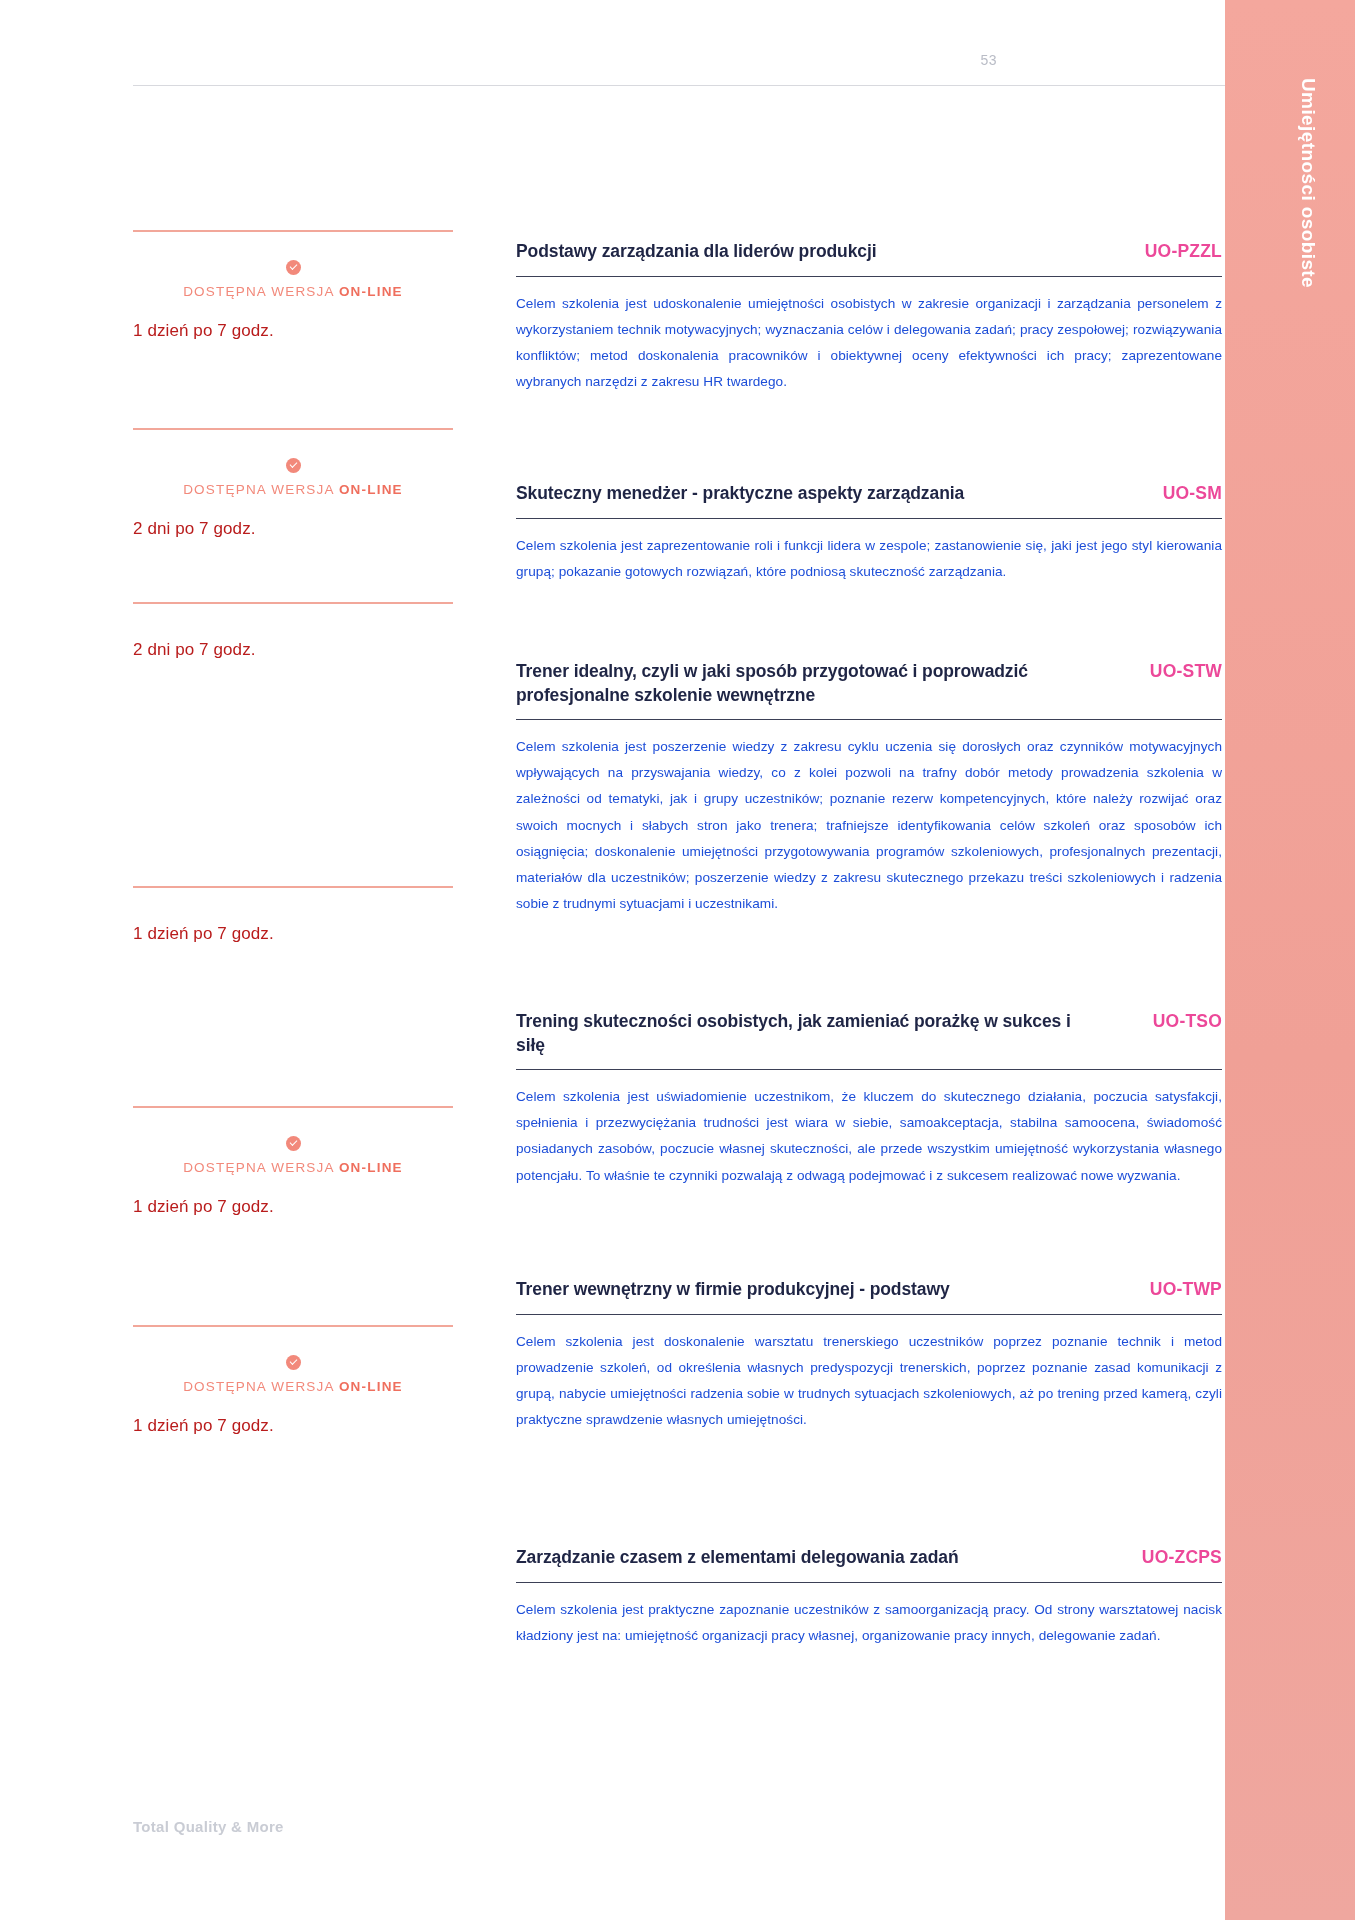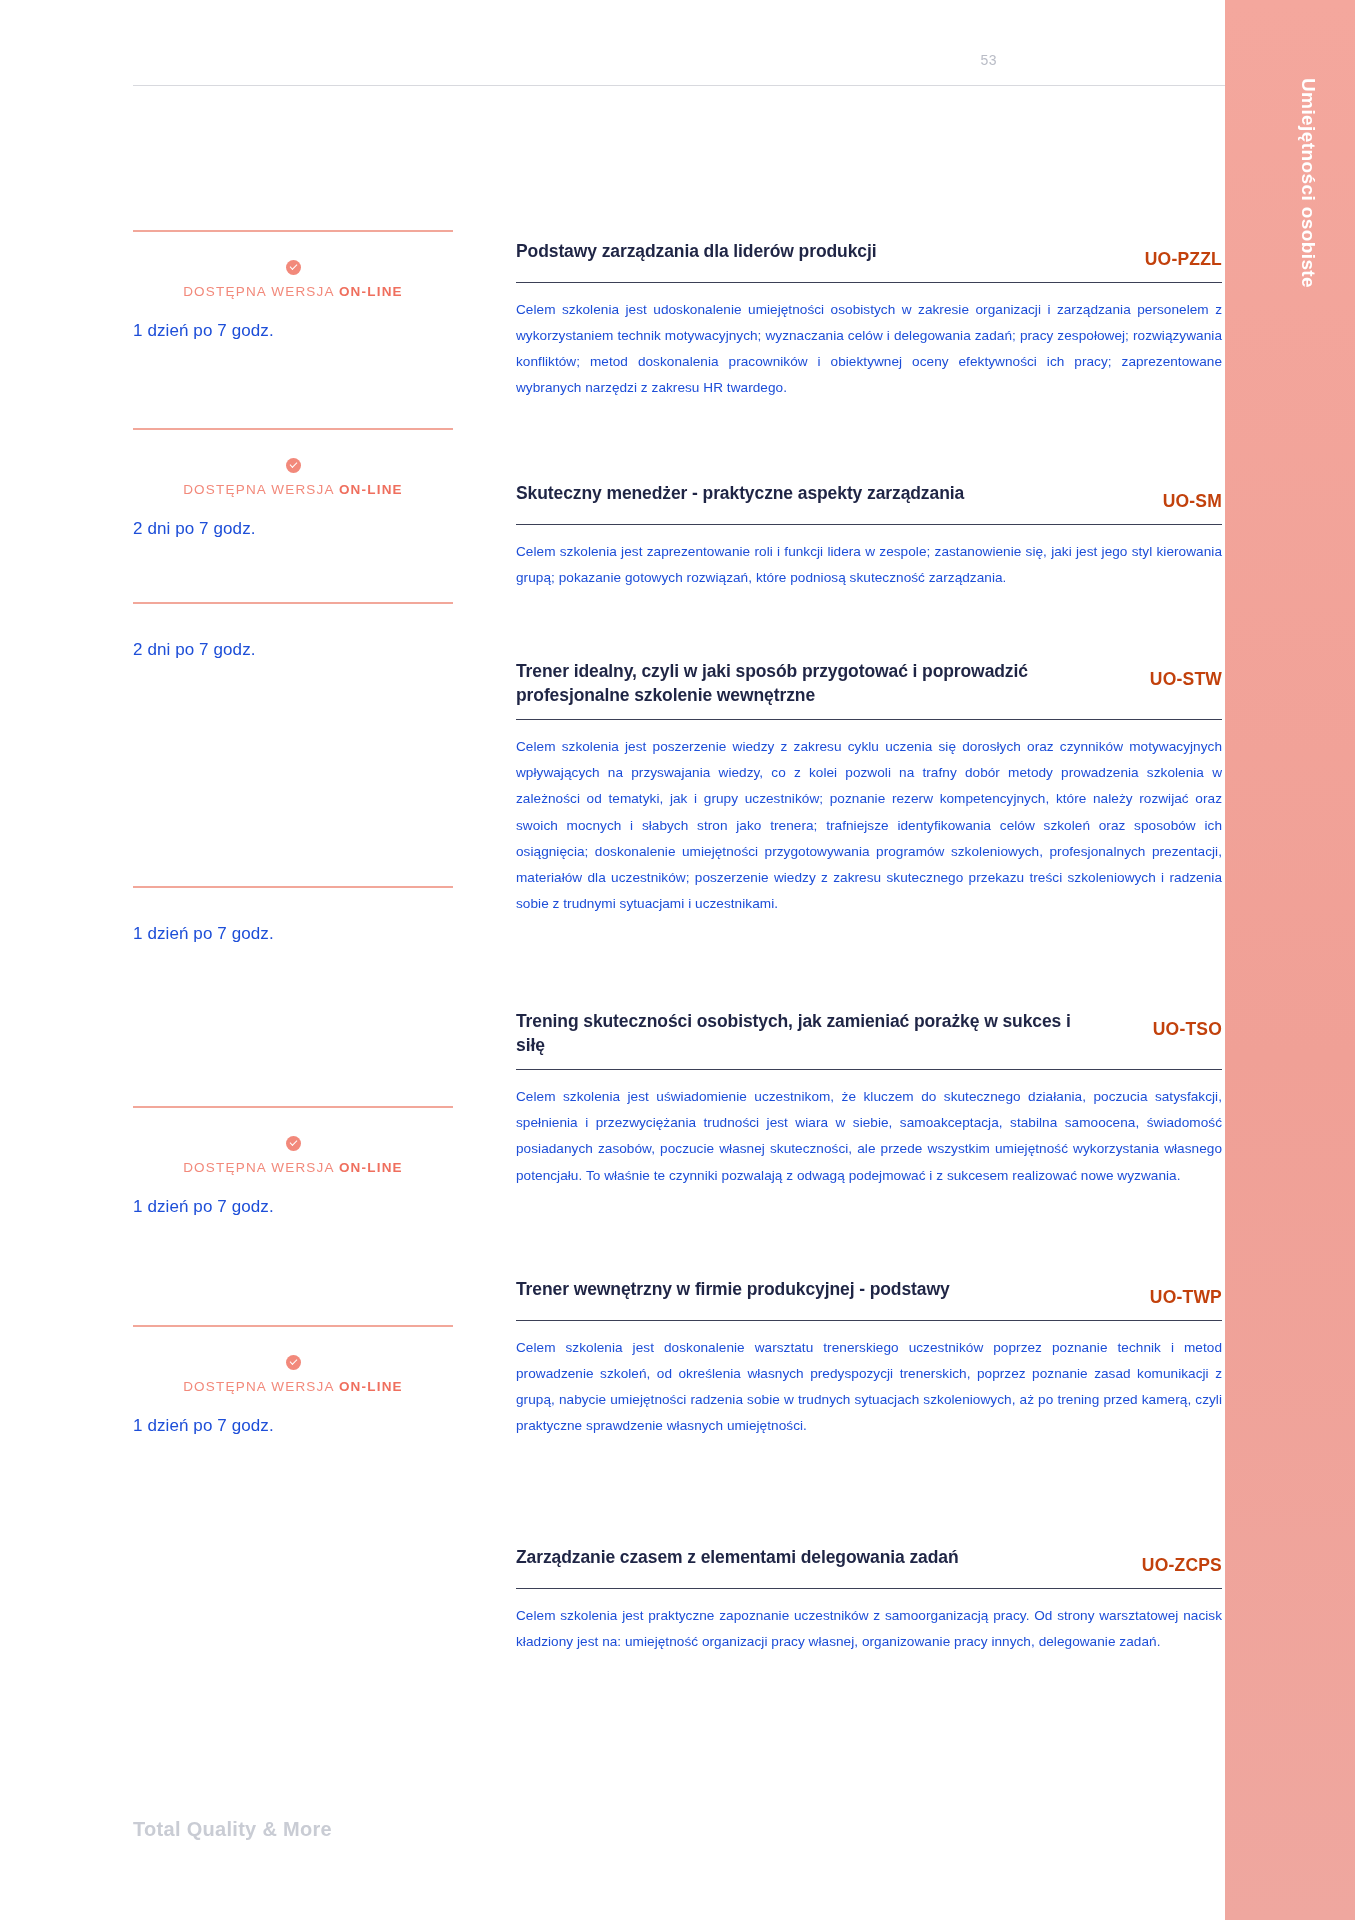--- a/index.html
+++ b/index.html
@@ -69,21 +69,21 @@
     top: 85px;
     width: 1106px;
     height: 1px;
     background: #d8d9de;
   }
 
   .footer-brand {
     position: absolute;
     left: 133px;
     top: 1818px;
-    font-size: 20px;
+    font-size: 15px;
     font-weight: bold;
     color: #c9ccd4;
     letter-spacing: 0.3px;
   }
 
   
   .left-col {
     position: absolute;
     left: 133px;
     top: 0;
@@ -130,21 +130,21 @@
   .online-text {
     font-size: 13.5px;
     letter-spacing: 1.2px;
     color: #f2897b;
     white-space: nowrap;
   }
   .online-text b { color: #ef6f5e; }
   .duration {
     margin-top: 22px;
     font-size: 17px;
-    color: #1d4ed8;
+    color: #b91c1c;
     letter-spacing: 0.1px;
   }
 
   
   .main-col {
     position: absolute;
     left: 516px;
     top: 0;
     width: 706px;
   }
@@ -163,25 +163,24 @@
     font-size: 17.5px;
     font-weight: bold;
     color: #1f2545;
     line-height: 1.35;
     letter-spacing: -0.1px;
     max-width: 560px;
   }
   .course-code {
     font-size: 17.5px;
     font-weight: bold;
-    color: #c2410c;
+    color: #ec4899;
     white-space: nowrap;
     letter-spacing: 0.2px;
     padding-top: 1px;
-    margin-top: 8px;
   }
   .course-rule {
     width: 706px;
     height: 1px;
     background: #3b4056;
     margin-top: 12px;
     margin-bottom: 14px;
   }
   .course-desc {
     font-size: 13.6px;

